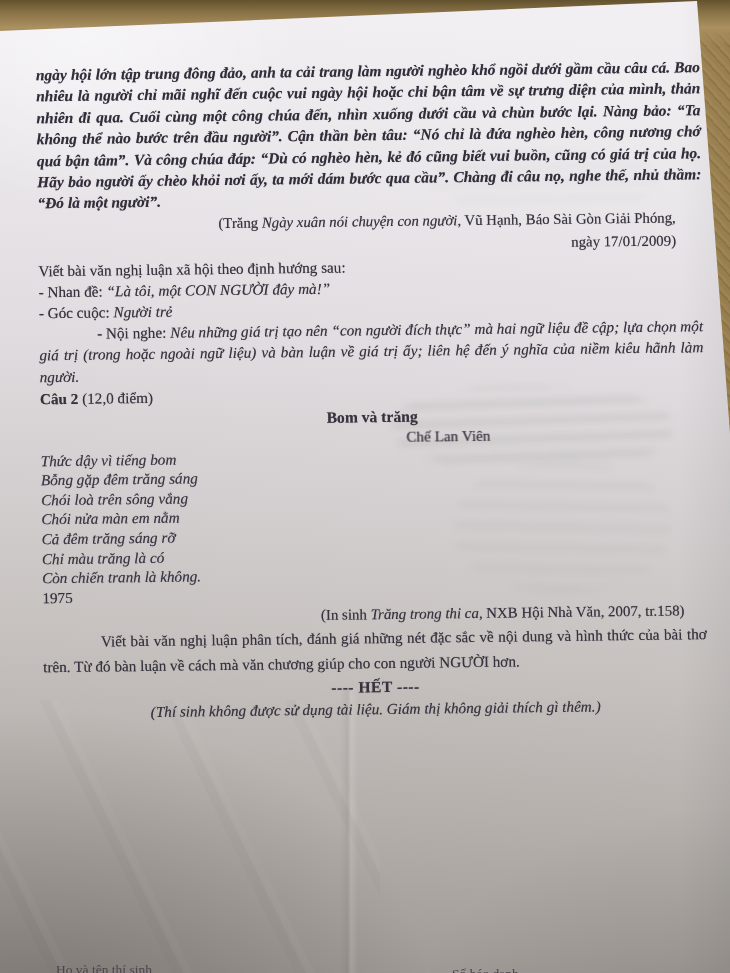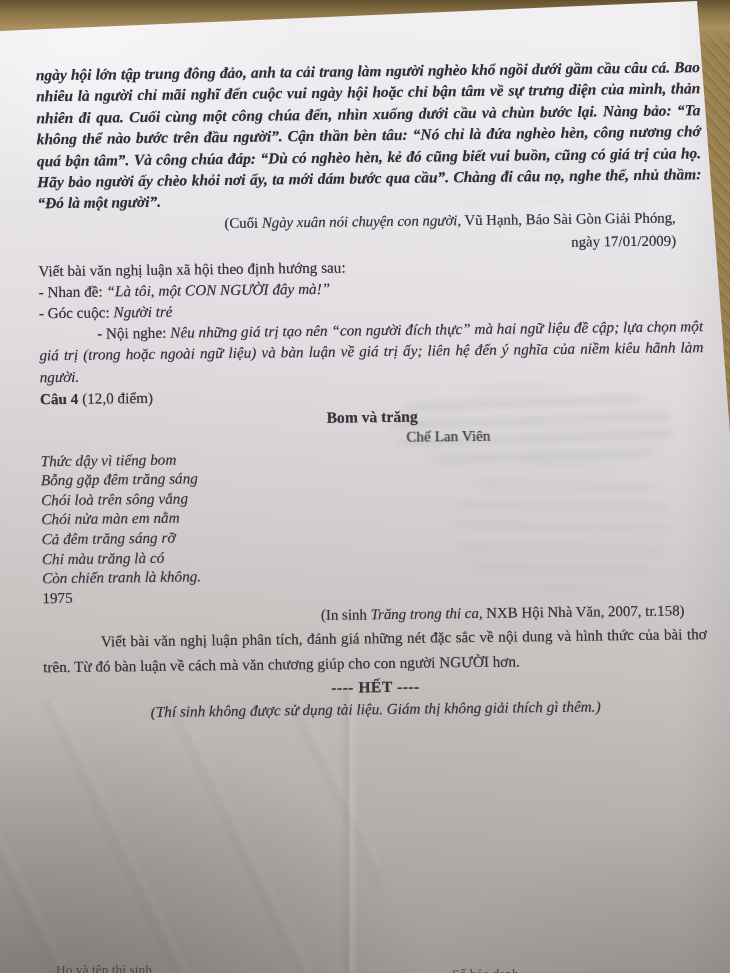--- a/index.html
+++ b/index.html
@@ -101,33 +101,33 @@
     <div class="ghost g2"></div>
     <div class="ghost g3"></div>
     <div class="crease-vertical"></div>
     <div class="wrinkles"></div>
 
     <div class="content">
 
       <p class="passage">ngày hội lớn tập trung đông đảo, anh ta cải trang làm người nghèo khổ ngồi dưới gầm cầu câu cá. Bao nhiêu là người chỉ mãi nghĩ đến cuộc vui ngày hội hoặc chỉ bận tâm về sự trưng diện của mình, thản nhiên đi qua. Cuối cùng một công chúa đến, nhìn xuống dưới cầu và chùn bước lại. Nàng bảo: “Ta không thể nào bước trên đầu người”. Cận thần bèn tâu: “Nó chỉ là đứa nghèo hèn, công nương chớ quá bận tâm”. Và công chúa đáp: “Dù có nghèo hèn, kẻ đó cũng biết vui buồn, cũng có giá trị của họ. Hãy bảo người ấy chèo khỏi nơi ấy, ta mới dám bước qua cầu”. Chàng đi câu nọ, nghe thế, nhủ thầm: “Đó là một người”.</p>
 
       <div class="citation">
-        <div><span>(Cuối </span><span class="work">Ngày xuân nói chuyện con người</span><span>, Vũ Hạnh, Báo Sài Gòn Giải Phóng,</span></div>
+        <div><span>(Trăng </span><span class="work">Ngày xuân nói chuyện con người</span><span>, Vũ Hạnh, Báo Sài Gòn Giải Phóng,</span></div>
         <div>ngày 17/01/2009)</div>
       </div>
 
       <p class="intro-line">Viết bài văn nghị luận xã hội theo định hướng sau:</p>
 
       <p class="item item-nhan"><span>- Nhan đề: </span><span class="val">“Là tôi, một CON NGƯỜI đây mà!”</span></p>
 
       <p class="item item-goc"><span>- Góc cuộc: </span><span class="val">Người trẻ</span></p>
 
       <p class="item item-noidung"><span>- Nội nghe: </span><span class="val">Nêu những giá trị tạo nên “con người đích thực” mà hai ngữ liệu đề cập; lựa chọn một giá trị (trong hoặc ngoài ngữ liệu) và bàn luận về giá trị ấy; liên hệ đến ý nghĩa của niềm kiêu hãnh làm người.</span></p>
 
-      <p class="cau2"><span class="q-label">Câu 4</span> <span class="q-points">(12,0 điểm)</span></p>
+      <p class="cau2"><span class="q-label">Câu 2</span> <span class="q-points">(12,0 điểm)</span></p>
 
       <h3 class="poem-title">Bom và trăng</h3>
       <div class="poem-author">Chế Lan Viên</div>
 
       <div class="poem">
         <div class="poem-line">Thức dậy vì tiếng bom</div>
         <div class="poem-line">Bỗng gặp đêm trăng sáng</div>
         <div class="poem-line">Chói loà trên sông vắng</div>
         <div class="poem-line">Chói nửa màn em nằm</div>
         <div class="poem-line">Cả đêm trăng sáng rỡ</div>

